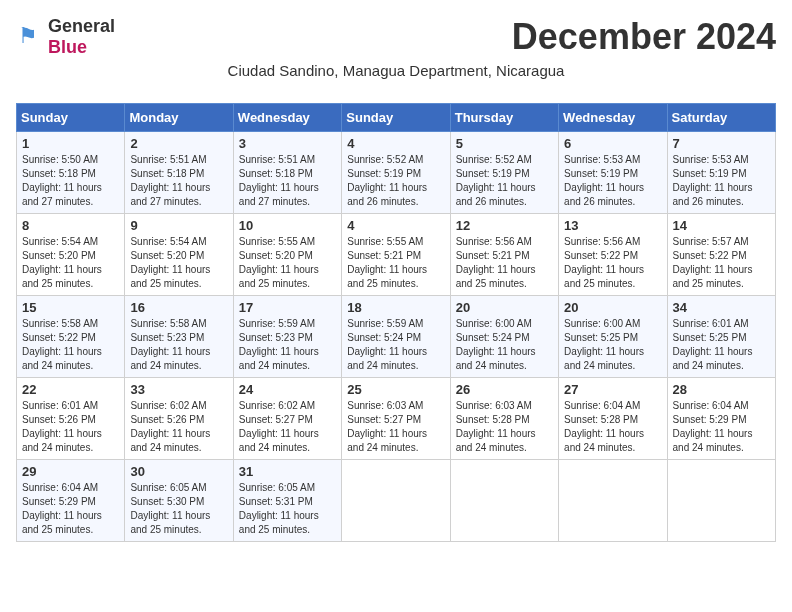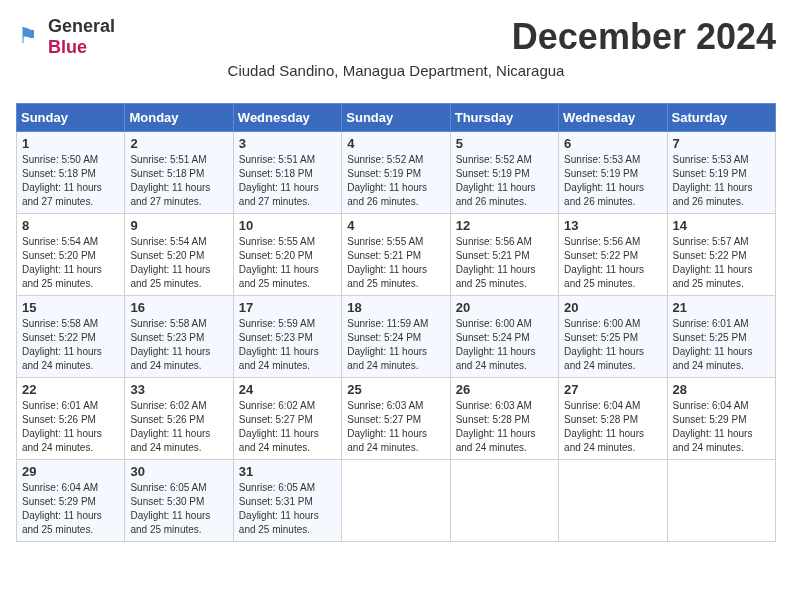--- a/index.html
+++ b/index.html
@@ -241,41 +241,41 @@
         </td>
         <td>
           <span class="day-num">17</span>
           <div class="day-info">Sunrise: 5:59 AM
 Sunset: 5:23 PM
 Daylight: 11 hours
 and 24 minutes.</div>
         </td>
         <td>
           <span class="day-num">18</span>
-          <div class="day-info">Sunrise: 11:59 AM
+          <div class="day-info">Sunrise: 5:59 AM
 Sunset: 5:24 PM
 Daylight: 11 hours
 and 24 minutes.</div>
         </td>
         <td>
           <span class="day-num">20</span>
           <div class="day-info">Sunrise: 6:00 AM
 Sunset: 5:24 PM
 Daylight: 11 hours
 and 24 minutes.</div>
         </td>
         <td>
           <span class="day-num">20</span>
           <div class="day-info">Sunrise: 6:00 AM
 Sunset: 5:25 PM
 Daylight: 11 hours
 and 24 minutes.</div>
         </td>
         <td>
-          <span class="day-num">21</span>
+          <span class="day-num">34</span>
           <div class="day-info">Sunrise: 6:01 AM
 Sunset: 5:25 PM
 Daylight: 11 hours
 and 24 minutes.</div>
         </td>
       </tr>
       <tr>
         <td>
           <span class="day-num">22</span>
           <div class="day-info">Sunrise: 6:01 AM

